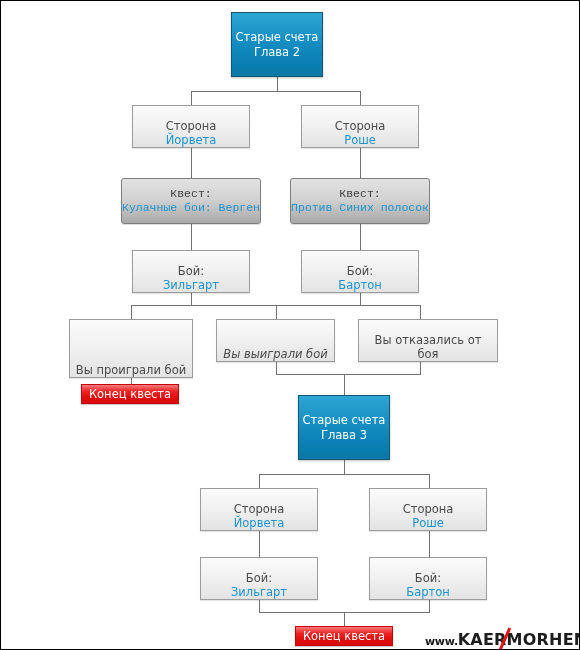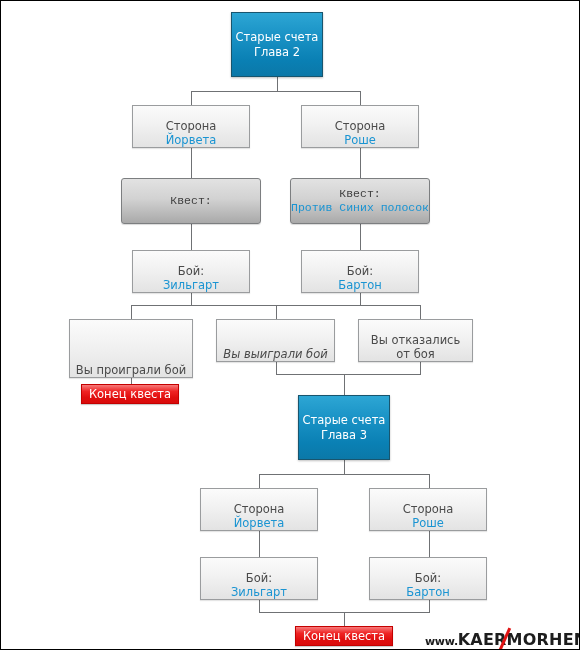--- a/index.html
+++ b/index.html
@@ -170,20 +170,21 @@
       </div>
       <div class="node plain" style="left: 300px; top: 104px; width: 118px; height: 43px;">
         <div class="wrap">
           <span class="line1">Сторона</span>
           <span class="line2">Роше</span>
         </div>
       </div>
       <div class="node quest" style="left: 120px; top: 177px; width: 140px; height: 46px;">
         <div class="wrap">
           <span class="line1">Квест:</span>
+          <span class="line2">Кулачные бои: Верген</span>
         </div>
       </div>
       <div class="node quest" style="left: 289px; top: 177px; width: 140px; height: 46px;">
         <div class="wrap">
           <span class="line1">Квест:</span>
           <span class="line2">Против Синих полосок</span>
         </div>
       </div>
       <div class="node plain" style="left: 131px; top: 249px; width: 118px; height: 43px;">
         <div class="wrap">
@@ -200,21 +201,21 @@
       <div class="node plain" style="left: 68px; top: 318px; width: 124px; height: 59px;">
         <div class="wrap">
           <span class="line1">Вы проиграли бой</span>
         </div>
       </div>
       <div class="node plain" style="left: 215px; top: 318px; width: 119px; height: 43px; font-style: italic;">
         <div class="wrap">
           <span class="line1">Вы выиграли бой</span>
         </div>
       </div>
-      <div class="node plain wrapper" style="left: 357px; top: 318px; width: 115px; height: 43px;">
+      <div class="node plain wrapper" style="left: 357px; top: 318px; width: 140px; height: 43px;">
         <div class="wrap" style="white-space: normal;">
           <span class="line1" style="white-space: normal;">Вы отказались от боя</span>
         </div>
       </div>
       <div class="node end" style="left: 80px; top: 383px; width: 98px; height: 20px;">
         <div class="wrap">
           <span class="line1">Конец квеста</span>
         </div>
       </div>
       <div class="node chapter" style="left: 297px; top: 394px; width: 92px; height: 65px;">

